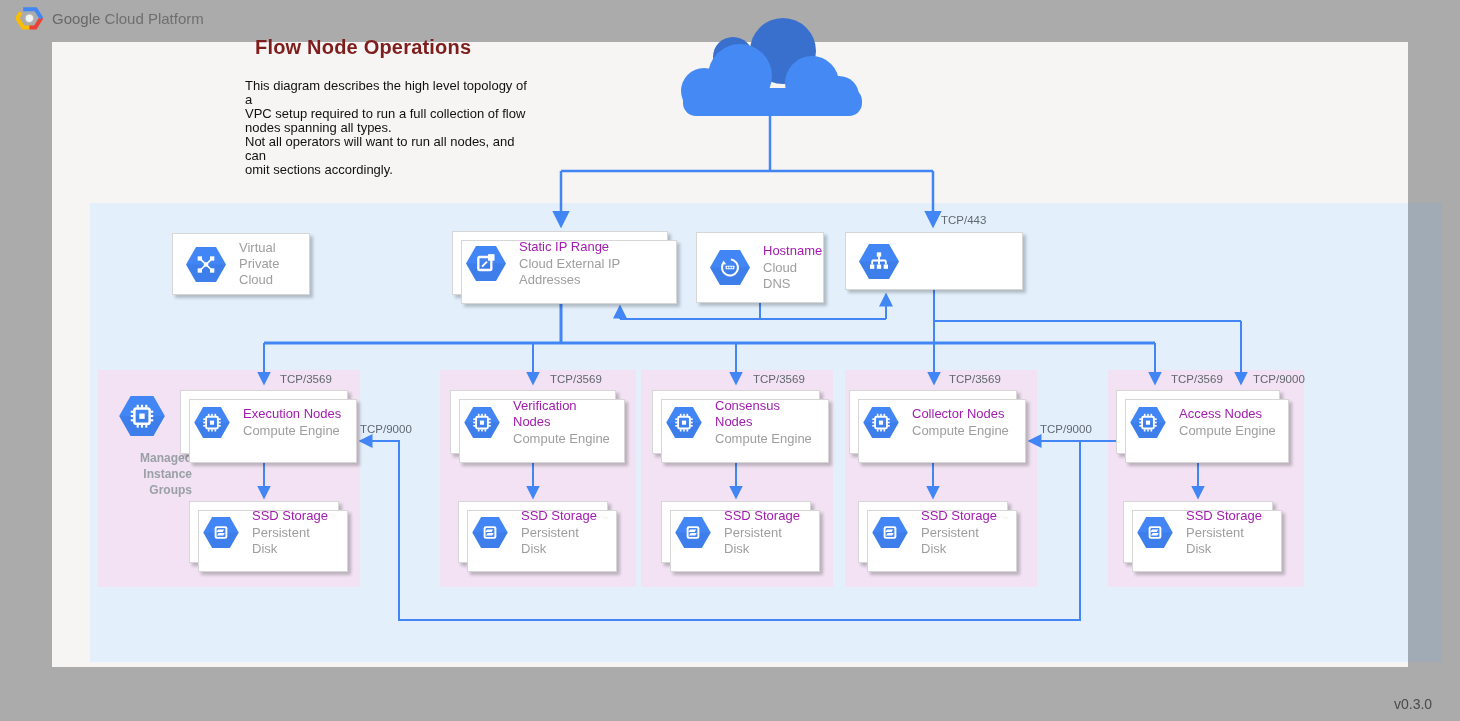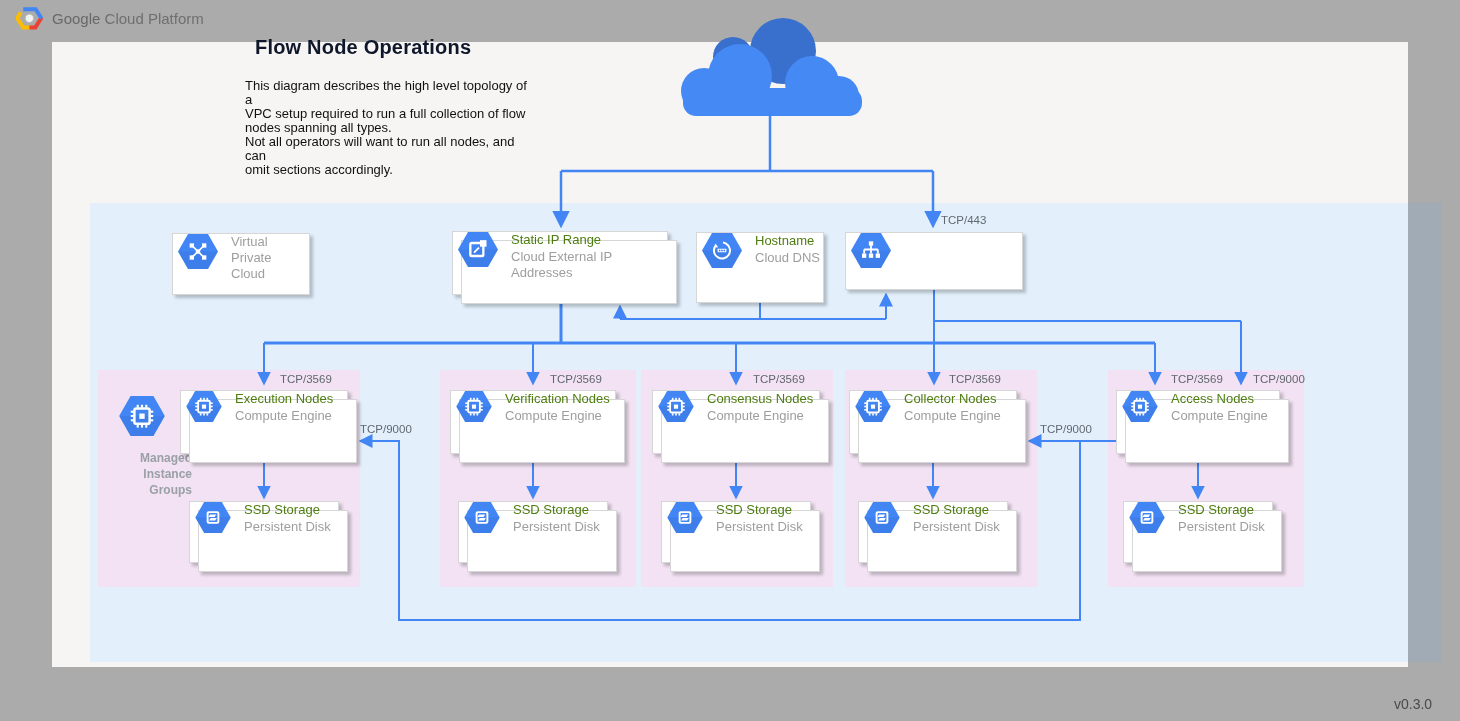--- a/index.html
+++ b/index.html
@@ -6,32 +6,32 @@
   body{width:1460px;height:721px;position:relative;background:#ababab;
        font-family:"Liberation Sans",sans-serif;overflow:hidden}
   .canvas{position:absolute;left:52px;top:42px;width:1356px;height:625px;background:#f6f5f4;z-index:1}
   .vpc{position:absolute;left:90px;top:203px;width:1318px;height:459px;background:#e3f0fc;z-index:2}
   .vpc-over{position:absolute;left:1408px;top:203px;width:34px;height:459px;background:#a1abb5;z-index:2}
   .gbg{position:absolute;top:370px;height:217px;background:#f2e2f3;z-index:3}
   #g1{left:98px;width:262px}#g2{left:440px;width:196px}#g3{left:641px;width:192px}
   #g4{left:845px;width:192px}#g5{left:1108px;width:196px}
   svg.wires{position:absolute;left:0;top:0;z-index:5;pointer-events:none}
   .cloud{position:absolute;left:666px;top:14px;z-index:4}
-  .title{position:absolute;left:255px;top:36px;font-size:20px;font-weight:bold;color:#0f172a;z-index:4;letter-spacing:.2px}
+  .title{position:absolute;left:255px;top:36px;font-size:20px;font-weight:bold;color:#7f1d1d;z-index:4;letter-spacing:.2px}
   .desc{position:absolute;left:245px;top:79px;width:290px;font-size:13px;line-height:14px;color:#111;
         white-space:pre-line;z-index:4}
   .header{position:absolute;left:16px;top:7px;display:flex;align-items:center;gap:9px;z-index:4}
   .brand{font-size:15px;color:#6f6f6f}
   .brand .bold{font-weight:normal;color:#686868}
   .version{position:absolute;left:1394px;top:696px;font-size:14px;color:#4a4a4a;z-index:4}
   .card{position:absolute;background:#fff;border:1px solid #d6d6d6;box-shadow:3px 3px 3px rgba(0,0,0,.22);
-        display:flex;align-items:flex-start;gap:13px;padding-left:5px;box-sizing:border-box;z-index:6}
+        display:flex;align-items:center;gap:13px;padding-left:13px;box-sizing:border-box;z-index:6}
   .stack::after{content:"";position:absolute;left:8px;top:8px;width:100%;height:100%;background:#fff;
         border:1px solid #d6d6d6;box-shadow:3px 3px 3px rgba(0,0,0,.22);z-index:-1}
-  .card .t{font-size:13px;color:#4d7c0f;line-height:16px}
+  .card .t{font-size:13px;color:#a21caf;line-height:16px}
   .card .s{font-size:13px;color:#9e9e9e;line-height:16px;margin-top:1px}
   .card.gray .t{color:#9e9e9e}
   .hex{width:40px;height:35px;flex:none}
   .hex.sm{width:36px;height:31px}
   .port{position:absolute;font-size:11.5px;color:#60676e;z-index:7;white-space:nowrap}
   .mig-hex{position:absolute;left:119px;top:396px;width:46px;height:40px;z-index:6}
   .miglabel{position:absolute;left:92px;top:450px;width:100px;text-align:right;font-weight:bold;
         font-size:12px;line-height:16px;color:#9aa0a6;white-space:pre-line;z-index:6}
 </style>
 </head>

